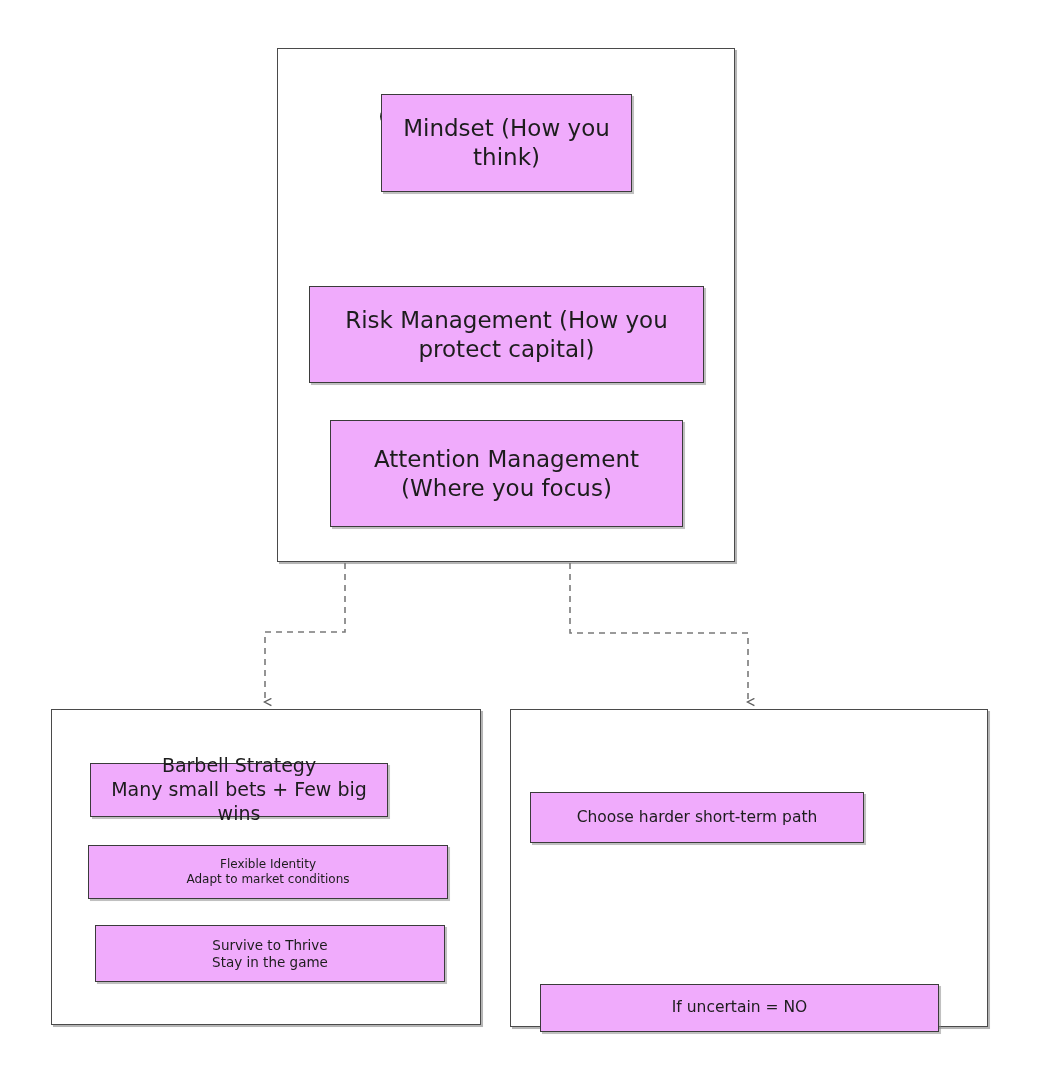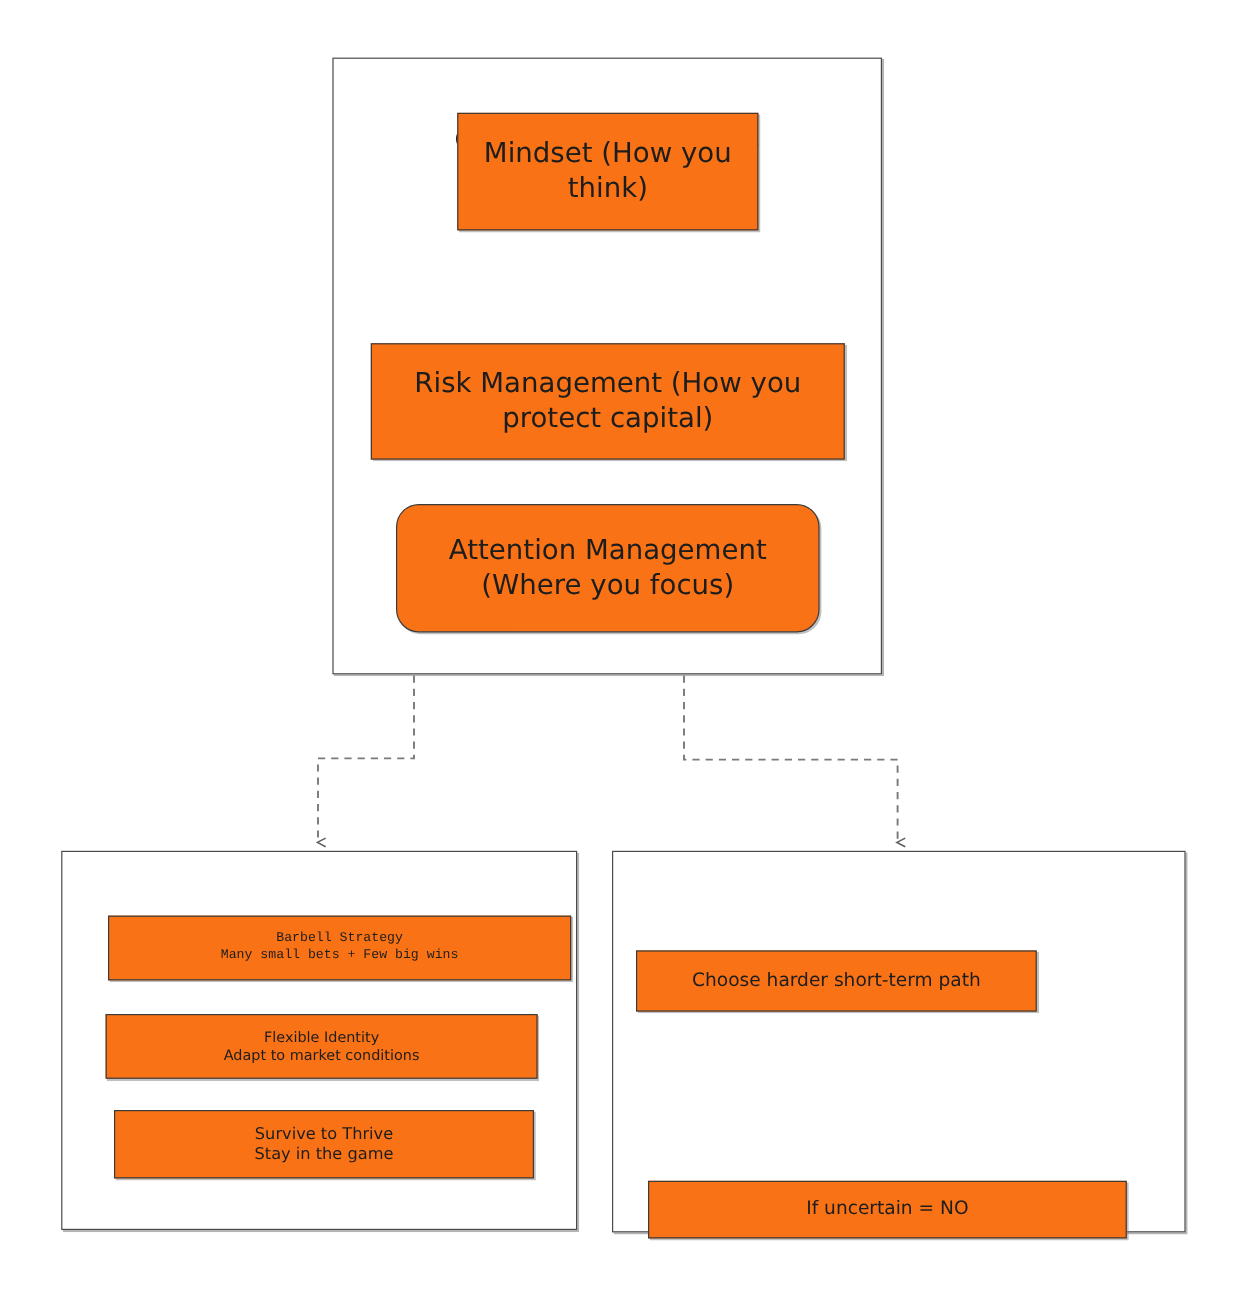--- a/index.html
+++ b/index.html
@@ -29,21 +29,21 @@
     position: absolute;
     background: #ffffff;
     border: 1.6px solid #4a4a4a;
     box-sizing: border-box;
     box-shadow: 1.5px 1.5px 0.5px rgba(120,120,120,0.55);
   }
 
   
   .item-box {
     position: absolute;
-    background: #f97316;
+    background: #f0abfc;
     border: 1.5px solid #3b3b3b;
     box-sizing: border-box;
     display: flex;
     align-items: center;
     justify-content: center;
     text-align: center;
     box-shadow: 1.5px 1.5px 0.5px rgba(130,130,130,0.5);
   }
   .item-box .lines {
     line-height: 1.25;
@@ -65,26 +65,26 @@
     font-size: 23px;
     color: #111111;
     transform: scaleX(0.94);
   }
 
   
   #core-box { left: 277px; top: 48px; width: 458px; height: 514px; }
 
   #box-mindset   { left: 381px; top: 94px;  width: 251px; height: 98px;  font-size: 23px; }
   #box-risk      { left: 309px; top: 258px; width: 395px; height: 97px;  font-size: 23px; margin-top: 28px; }
-  #box-attention { left: 330px; top: 420px; width: 353px; height: 107px; font-size: 23px; border-radius: 19px; }
+  #box-attention { left: 330px; top: 420px; width: 353px; height: 107px; font-size: 23px; }
 
   
   #trading-box { left: 51px; top: 709px; width: 430px; height: 316px; }
 
-  #box-barbell  { left: 90px; top: 763px; width: 386px; height: 54px; font-size: 11px; font-family: Liberation Mono, monospace; }
+  #box-barbell  { left: 90px; top: 763px; width: 298px; height: 54px; font-size: 19px; }
   #box-flexible { left: 88px; top: 845px; width: 360px; height: 54px; font-size: 12px; }
   #box-survive  { left: 95px; top: 925px; width: 350px; height: 57px; font-size: 13.5px; }
 
   
   #decision-box { left: 510px; top: 709px; width: 478px; height: 318px; }
 
   #box-choose { left: 530px; top: 792px; width: 334px; height: 51px; font-size: 15.5px; }
   #box-pick   { left: 536px; top: 875px; width: 416px; height: 52px; font-size: 15.5px; }
   #box-if     { left: 540px; top: 952px; width: 399px; height: 48px; font-size: 15.5px; margin-top: 32px; }
 

